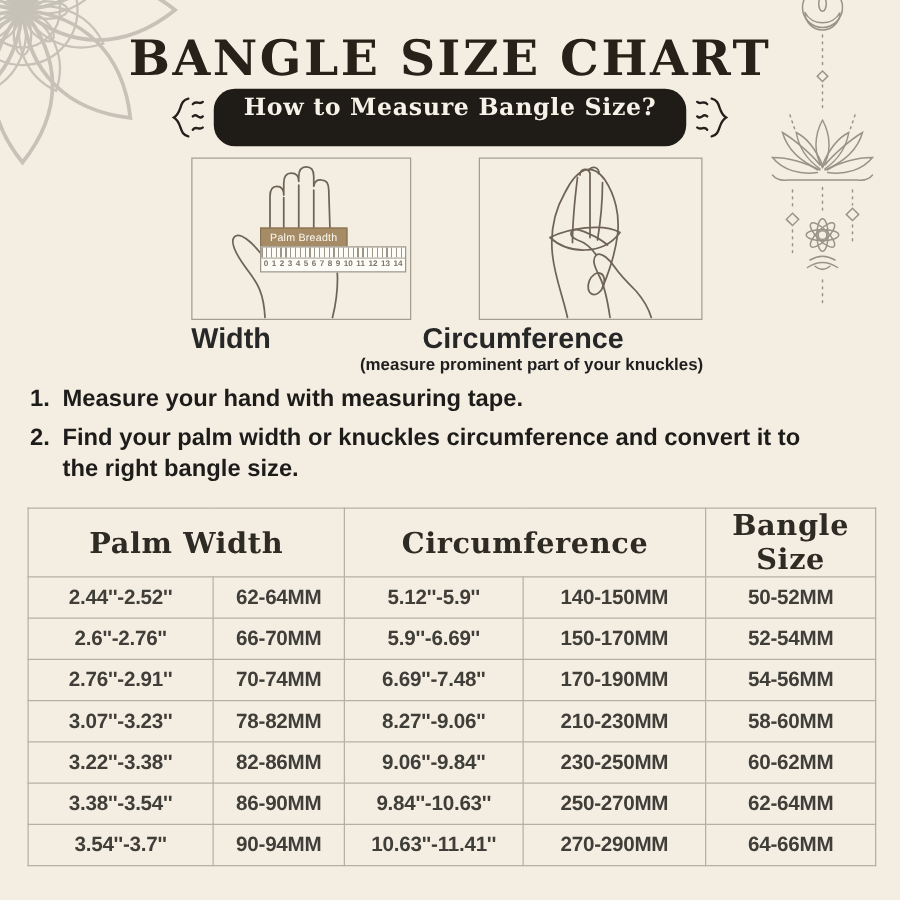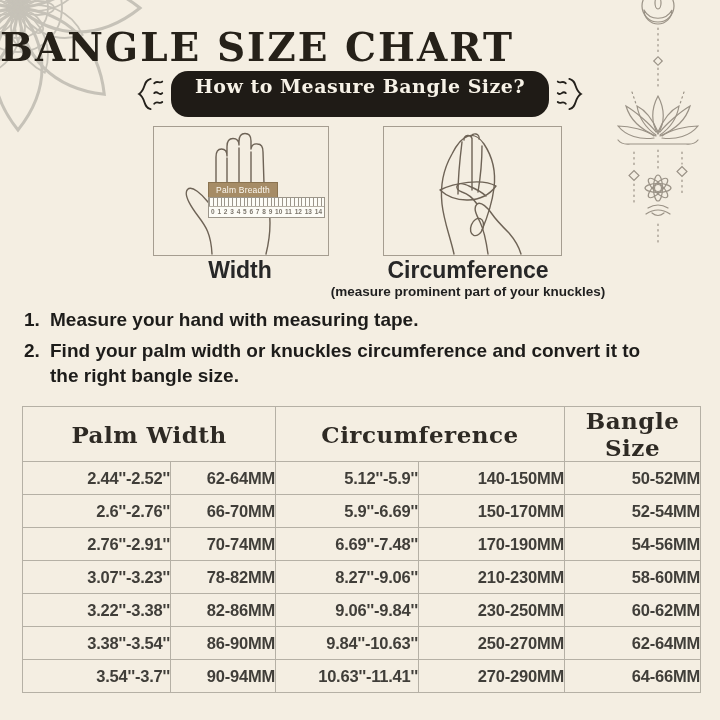--- a/index.html
+++ b/index.html
@@ -6,21 +6,21 @@
   .canvas{
     position:relative;width:720px;height:720px;overflow:hidden;
     background:#f4eee2;
     font-family:"Liberation Sans",sans-serif;
   }
   
   .mandala{position:absolute;left:-132px;top:-142px;width:300px;height:300px;pointer-events:none;}
   .ornament{position:absolute;right:8px;top:0;width:110px;height:292px;pointer-events:none;}
   
   .title{
-    position:absolute;top:24px;left:0;width:720px;text-align:left;
+    position:absolute;top:24px;left:0;width:720px;text-align:center;
     font-family:"DejaVu Serif",serif;font-weight:700;font-size:39px;
     letter-spacing:2px;color:#262119;margin:0;
   }
   .badge-row{
     position:absolute;top:76px;left:0;width:720px;height:36px;
     display:flex;align-items:center;justify-content:center;gap:7px;
   }
   .badge{
     background:#1f1b16;color:#f7f2e7;border-radius:17px;
     padding:4px 24px 20px 24px;
@@ -44,42 +44,42 @@
   }
   .ruler-ticks{
     height:8px;border-bottom:1px solid #b6b0a4;
     background:repeating-linear-gradient(90deg,#9b958a 0 1px,transparent 1px 3.85px);
   }
   .ruler-nums{
     display:flex;justify-content:space-between;padding:1px 2px 0 2px;
     font-size:6.5px;color:#7c766c;font-weight:700;
   }
   .caption{
-    position:absolute;text-align:center;color:#272727;font-weight:700;
+    position:absolute;text-align:left;color:#272727;font-weight:700;
   }
   .cap-width{left:153px;width:174px;top:257px;font-size:23px;}
   .cap-circ{left:338px;width:260px;top:257px;font-size:23px;}
   .cap-note{left:288px;width:360px;top:284px;font-size:13.5px;font-weight:700;color:#1f1f1f;}
   
   .instructions{position:absolute;left:24px;top:307px;width:672px;color:#1d1c1a;}
   .instr{display:flex;font-size:19px;font-weight:600;line-height:1.32;margin-bottom:6px;}
   .instr .num{width:26px;flex:none;}
   .instr .txt{max-width:614px;}
   
   .size-table{
     position:absolute;left:22px;top:406px;width:678px;
     border-collapse:collapse;table-layout:fixed;
   }
   .size-table th,.size-table td{border:1px solid #b5b0a5;text-align:center;padding:0;}
   .size-table th{
     font-family:"DejaVu Serif",serif;font-weight:600;font-size:23px;
     color:#2e2a24;height:45px;letter-spacing:.5px;
   }
   .size-table td{
-    font-weight:700;font-size:16.5px;color:#403e39;height:32px;letter-spacing:-.2px;text-align:right;
+    font-weight:700;font-size:16.5px;color:#403e39;height:32px;letter-spacing:-.2px;
   }
   .art{stroke:#6e6356;fill:none;stroke-width:1.4;stroke-linecap:round;stroke-linejoin:round;}
   .orn{stroke:#9a9286;fill:none;stroke-width:1.2;stroke-linecap:round;}
   .man{stroke:#c6c2b8;fill:none;}
 </style>
 </head>
 <body>
 
 <div class="canvas">
 

